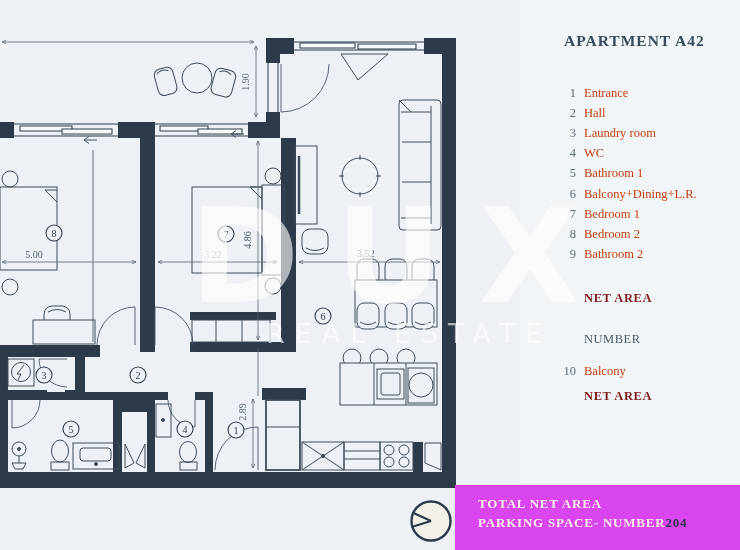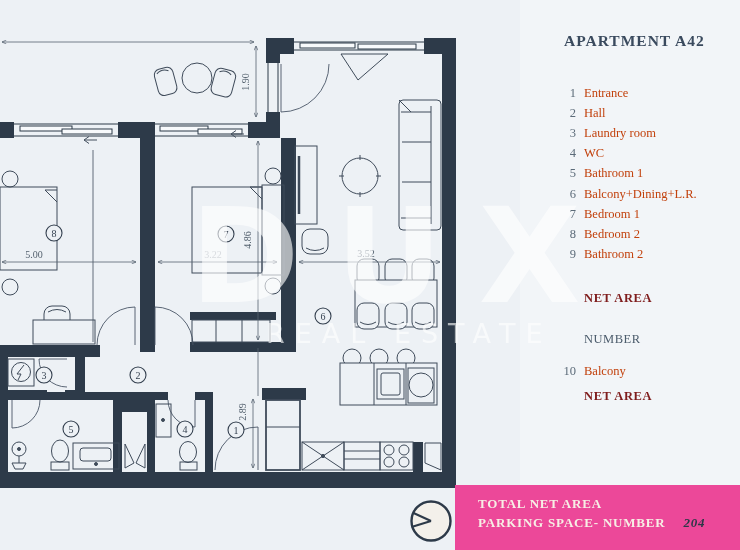--- a/index.html
+++ b/index.html
@@ -16,23 +16,23 @@
   .title{position:absolute;left:564px;top:8px;font-size:15.5px;font-weight:bold;
         letter-spacing:1px;color:#3a4a5e;margin-top:24px;}
   .legend{position:absolute;left:540px;top:83px;width:196px;}
   .legend-row{display:flex;align-items:center;height:20.2px;font-size:12.5px;}
   .legend-num{width:36px;text-align:right;color:#5c6b79;}
   .legend-label{margin-left:8px;color:#c2410c;}
   .section-label{position:absolute;left:584px;font-size:12.5px;color:#4c5c6c;}
   .section-label.bold{font-weight:bold;letter-spacing:0.6px;color:#7f1d1d;text-align:center;}
   .outdoor-row{position:absolute;left:540px;width:196px;margin-top:11px;}
   .footer-bar{position:absolute;left:455px;top:485px;width:285px;height:65px;
-        background:#ec4899;box-sizing:border-box;padding:9px 0 0 23px;}
+        background:#d946ef;box-sizing:border-box;padding:9px 0 0 23px;}
   .footer-line{font-size:13px;font-weight:bold;letter-spacing:0.8px;color:#f7eee5;line-height:19px;}
-  .footer-number{color:#2c3847;margin-left:18px;font-style:italic;}
+  .footer-number{color:#2c3847;margin-left:0;}
   .compass{position:absolute;left:407px;top:497px;}
 </style>
 </head>
 <body>
 
 <div class="page">
 
   <div class="right-panel-bg"></div>
 
   <svg class="plan-svg" width="470" height="500" viewBox="0 0 470 500">

